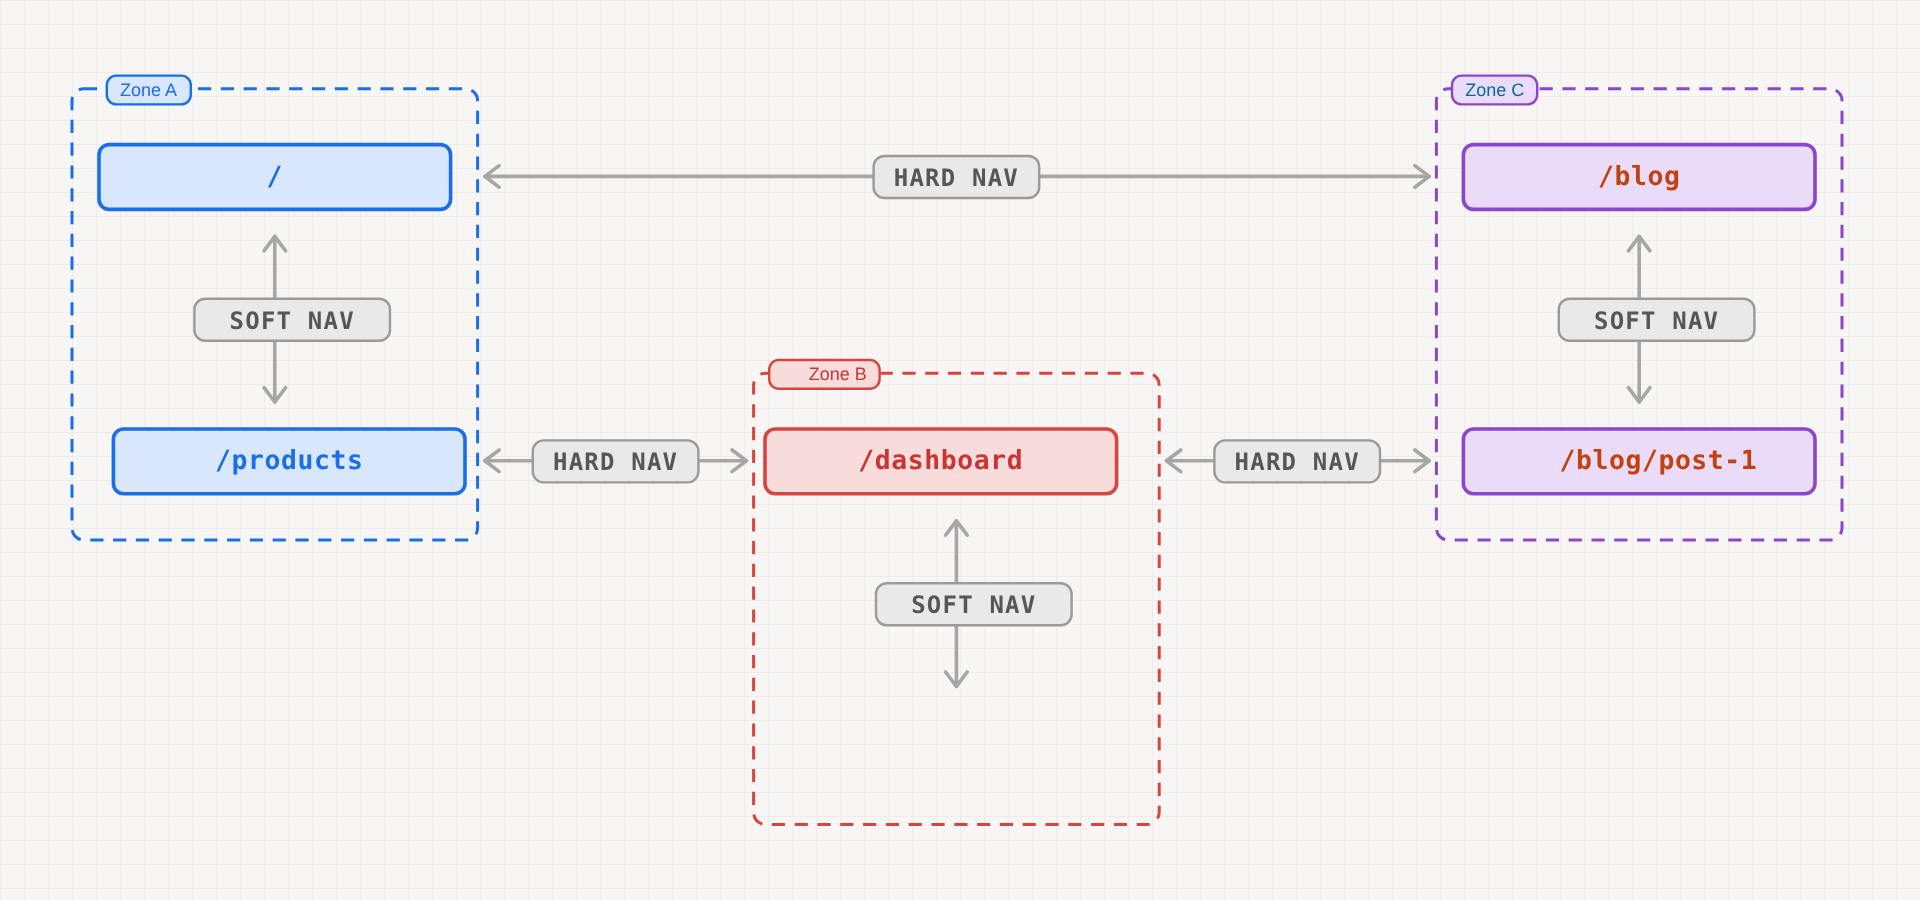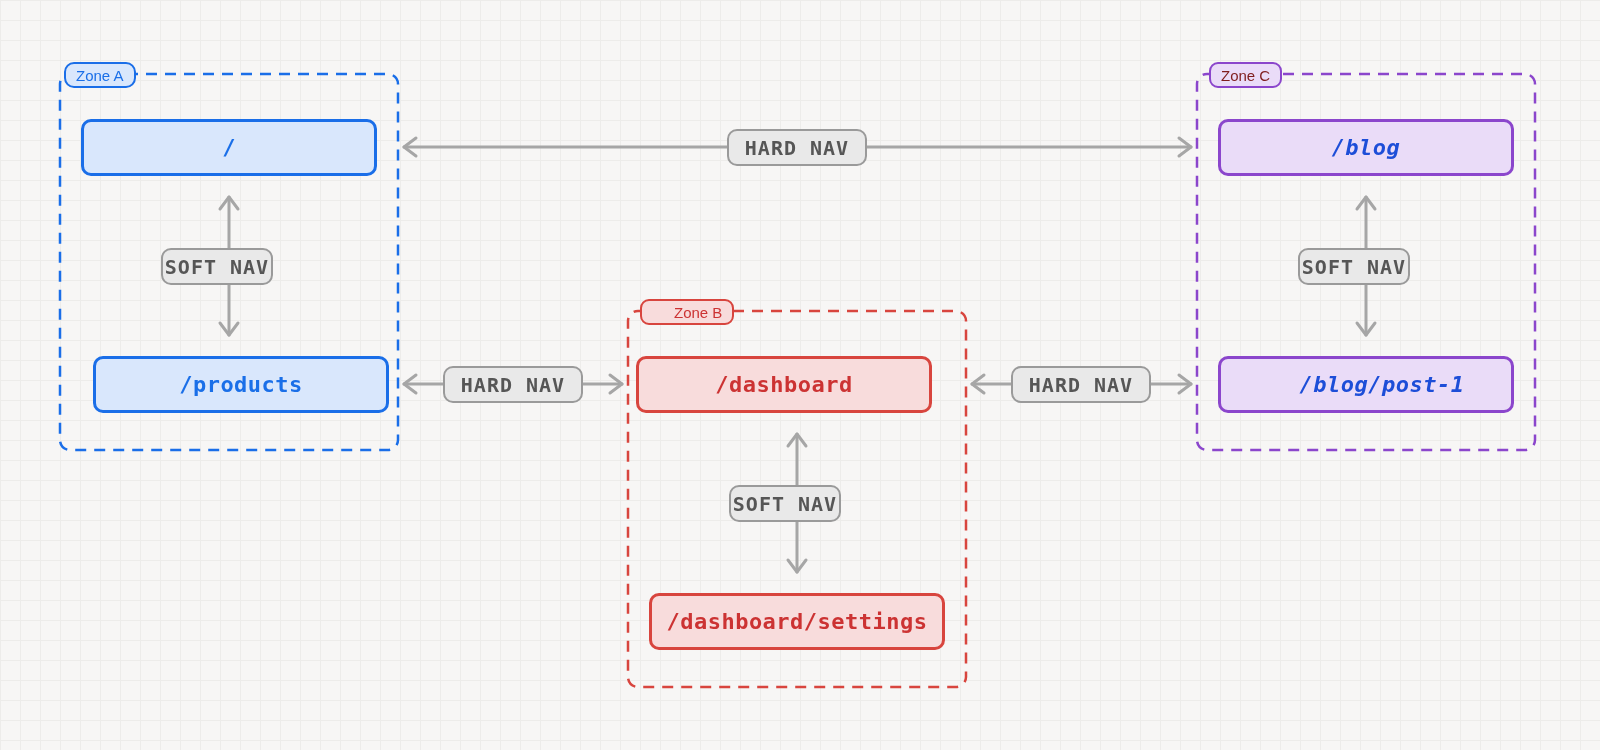--- a/index.html
+++ b/index.html
@@ -40,59 +40,59 @@
     display: flex;
     align-items: center;
     justify-content: center;
     font-family: "DejaVu Sans Mono", "Liberation Mono", monospace;
     font-weight: bold;
     font-size: 22px;
     letter-spacing: 0.5px;
   }
   .node.blue   { background: #d9e7fc; border-color: #1a6ee8; color: #1a6fe8; }
   .node.red    { background: #f8dcdc; border-color: #d8453e; color: #cc3333; }
-  .node.purple { background: #eadcf8; border-color: #8b46cc; color: #1d4ed8; font-style: italic; }
+  .node.purple { background: #eadcf8; border-color: #8b46cc; color: #c2410c; }
 
   .zone-label {
     position: absolute;
     z-index: 3;
     height: 26px;
     box-sizing: border-box;
     border-radius: 9px;
     border: 2.5px solid;
     padding: 0 10px;
     display: flex;
     align-items: center;
     font-size: 15px;
     font-weight: 500;
     background: #fff;
   }
   .zone-label.blue   { background: #d9e7fc; border-color: #1a6ee8; color: #1a6fe8; }
   .zone-label.red    { background: #f8dcdc; border-color: #d8453e; color: #cc3333; padding-left: 32px; }
-  .zone-label.purple { background: #eadcf8; border-color: #8b46cc; color: #7f1d1d; }
+  .zone-label.purple { background: #eadcf8; border-color: #8b46cc; color: #0369a1; }
 
   .nav-pill {
     position: absolute;
     z-index: 2;
     height: 37px;
     box-sizing: border-box;
     border-radius: 10px;
     border: 2.5px solid #9a9a9a;
     background: #e9e9e9;
     color: #565656;
     display: flex;
     align-items: center;
     justify-content: center;
     font-family: "DejaVu Sans Mono", "Liberation Mono", monospace;
     font-weight: bold;
     font-size: 20px;
     letter-spacing: 1px;
   }
   .nav-pill.hard { width: 140px; }
-  .nav-pill.soft { width: 112px; }
+  .nav-pill.soft { width: 165px; }
 </style>
 </head>
 <body>
 
 <div class="canvas">
 
   <svg class="lines-layer" viewBox="0 0 1600 750">
 
     <rect x="60" y="74" width="338" height="376" rx="10" fill="none" stroke="#1a6ee8" stroke-width="2.5" stroke-dasharray="11 8"></rect>
     <rect x="628" y="311" width="338" height="376" rx="10" fill="none" stroke="#d8453e" stroke-width="2.5" stroke-dasharray="11 8"></rect>
@@ -118,29 +118,28 @@
       <path d="M797 434 V572"></path>
       <path d="M788 446 L797 434 L806 446"></path>
       <path d="M788 560 L797 572 L806 560"></path>
 
       <path d="M1366 197 V335"></path>
       <path d="M1357 209 L1366 197 L1375 209"></path>
       <path d="M1357 323 L1366 335 L1375 323"></path>
     </g>
   </svg>
 
-  <div class="zone-label blue" style="left:64px; top:62px;border-radius:10px;">Zone A</div>
+  <div class="zone-label blue" style="left:88px; top:62px;">Zone A</div>
   <div class="node blue" style="left:81px; top:119px;">/</div>
   <div class="nav-pill soft" style="left:161px; top:248px;">SOFT NAV</div>
   <div class="node blue" style="left:81px; top:356px;margin-left:12px;">/products</div>
 
   <div class="zone-label red" style="left:640px; top:299px;">Zone B</div>
   <div class="node red" style="left:636px; top:356px;">/dashboard</div>
   <div class="nav-pill soft" style="left:729px; top:485px;">SOFT NAV</div>
-  <div class="node red" style="left:649px; top:593px;">/dashboard/settings</div>
 
   <div class="zone-label purple" style="left:1209px; top:62px;">Zone C</div>
   <div class="node purple" style="left:1218px; top:119px;">/blog</div>
   <div class="nav-pill soft" style="left:1298px; top:248px;">SOFT NAV</div>
   <div class="node purple" style="left:1218px; top:356px;padding-left:32px;">/blog/post-1</div>
 
   <div class="nav-pill hard" style="left:727px; top:129px;">HARD NAV</div>
   <div class="nav-pill hard" style="left:443px; top:366px;">HARD NAV</div>
   <div class="nav-pill hard" style="left:1011px; top:366px;">HARD NAV</div>
 

